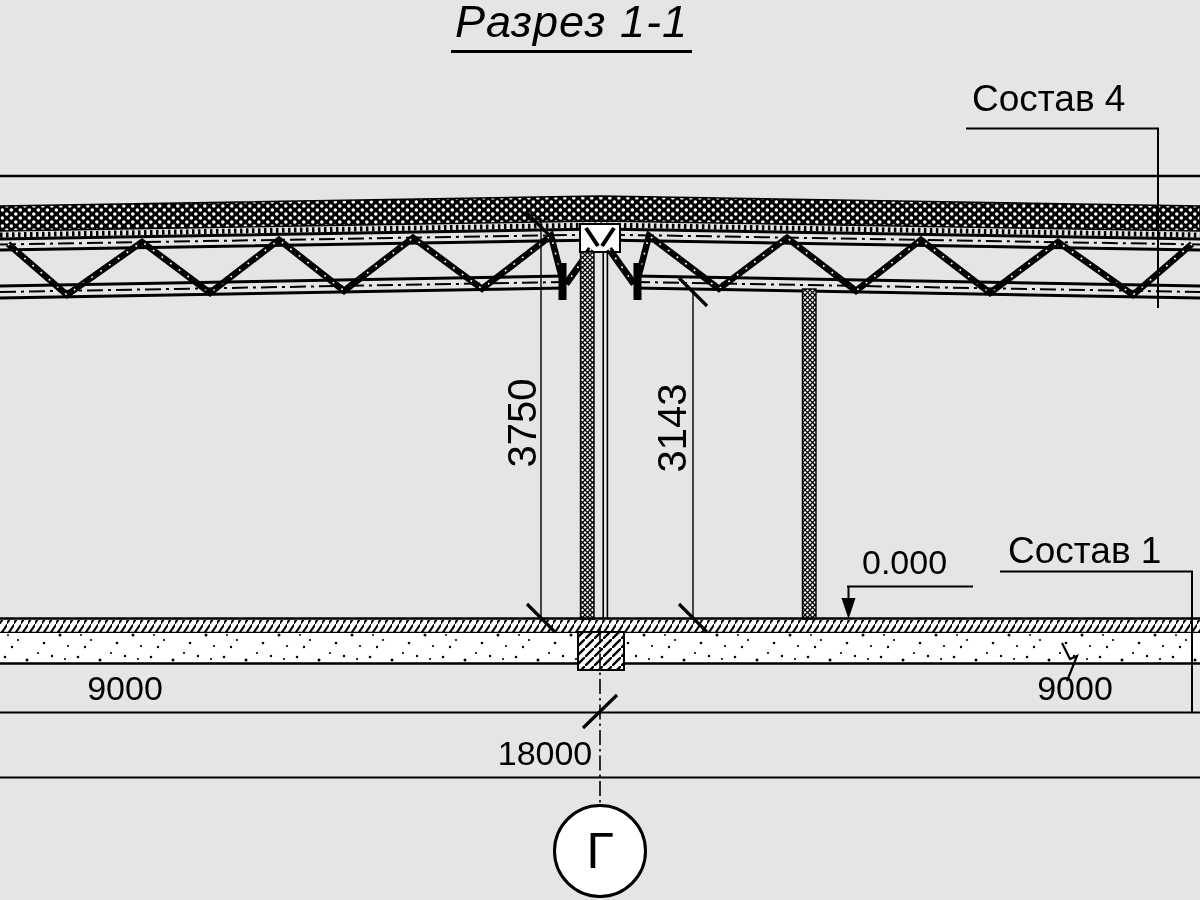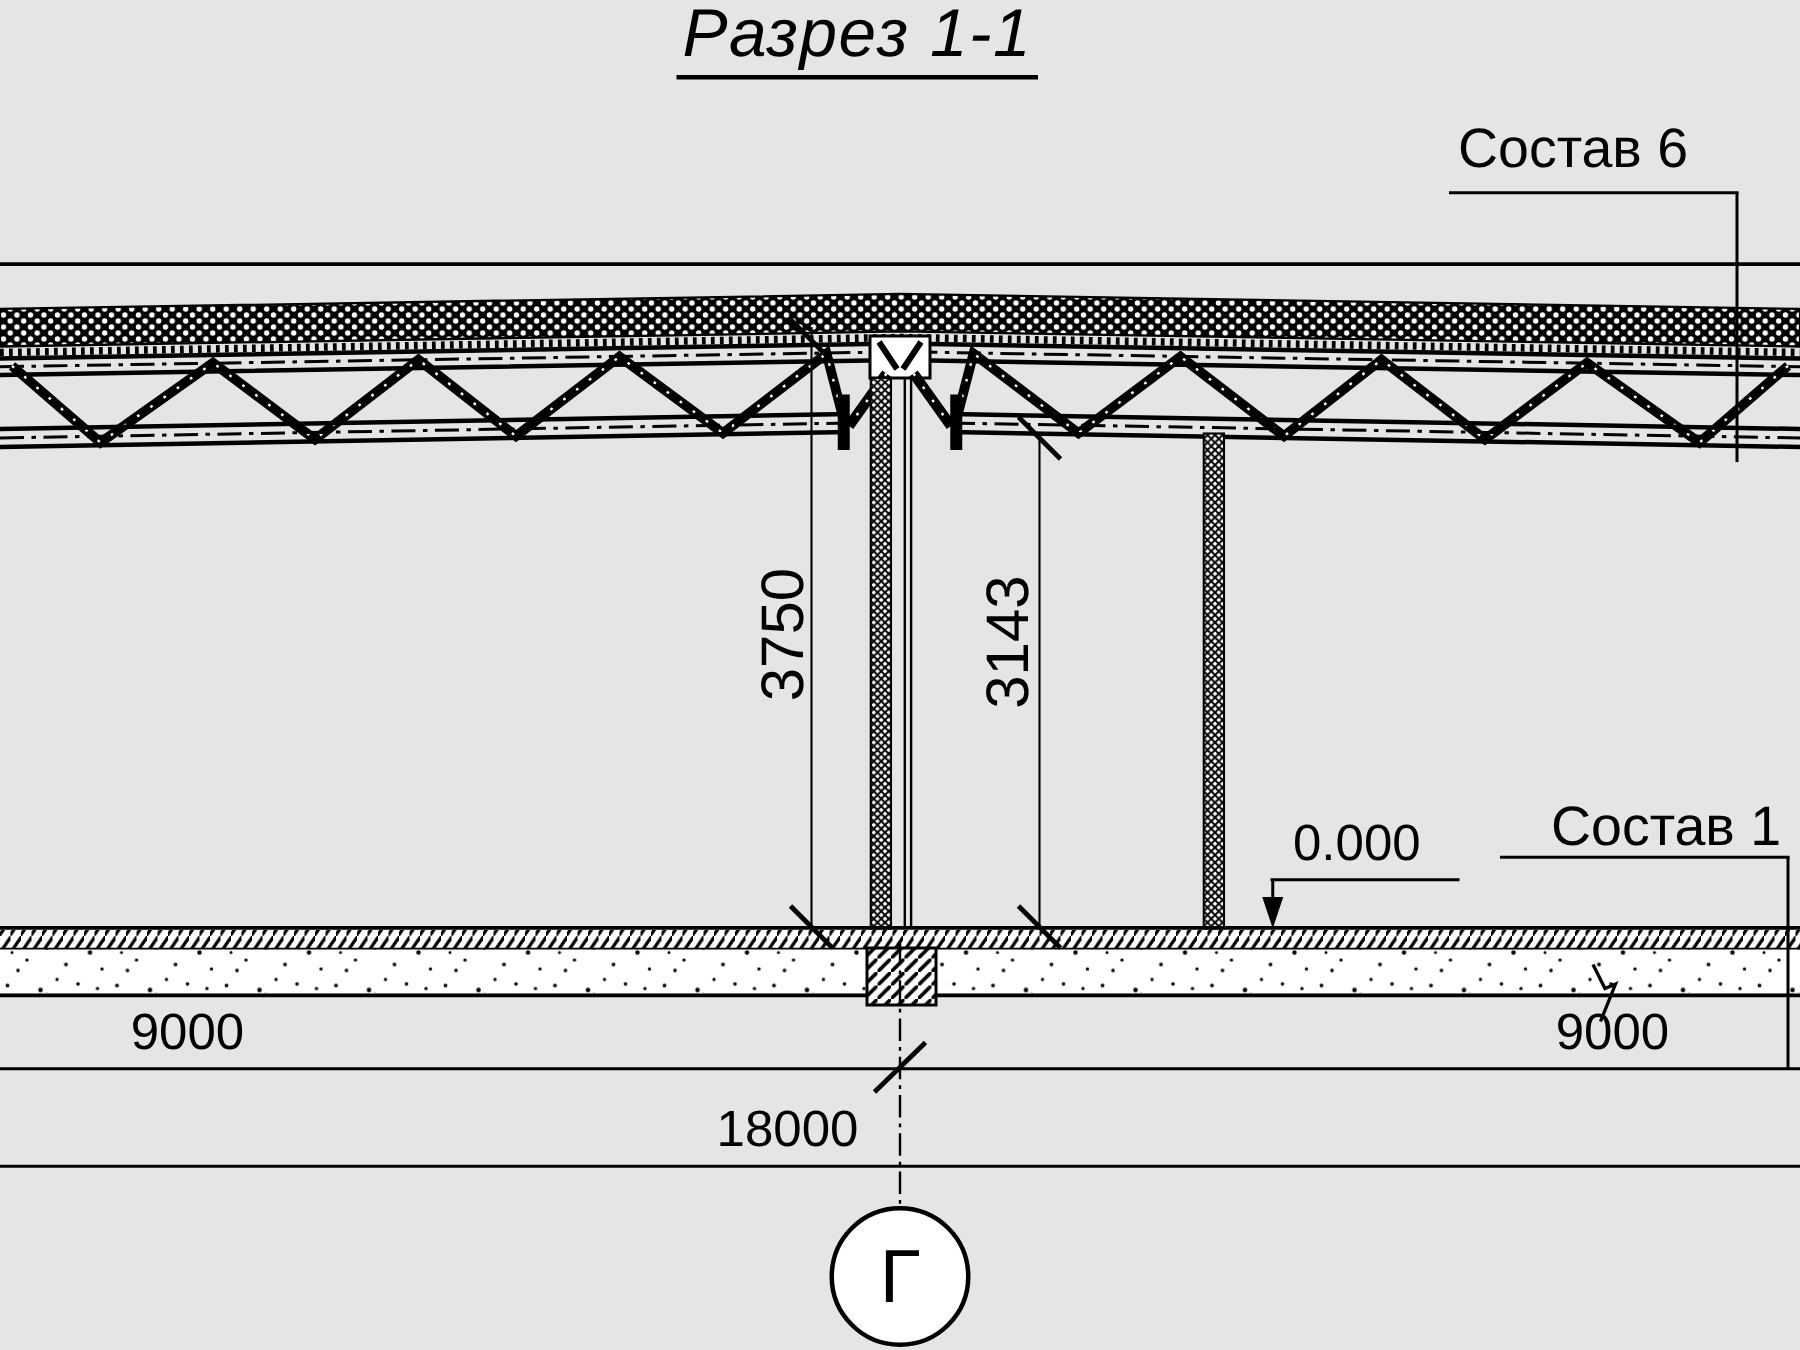--- a/index.html
+++ b/index.html
@@ -8,26 +8,26 @@
     font-family:"Liberation Sans",sans-serif;color:#000;overflow:hidden;
   }
   .canvas svg{position:absolute;left:0;top:0;}
   .lbl{position:absolute;white-space:nowrap;color:#000;}
   .title{
     left:451px;top:-4px;font-size:45px;font-style:italic;font-weight:500;
     padding:0 4px 2px 4px;border-bottom:3.5px solid #000;letter-spacing:1px;
   }
   .callout{font-size:37px;}
   .c2{left:972px;top:78px;}
-  .c1{left:1034px;top:530px;}
+  .c1{left:1008px;top:530px;}
   .elev{left:862px;top:543px;font-size:34px;}
   .dim{font-size:34px;text-align:center;}
   .d9l{left:58px;top:669px;width:134px;}
   .d9r{left:1008px;top:669px;width:134px;}
-  .d18{left:458px;top:734px;width:134px;}
+  .d18{left:478px;top:734px;width:134px;}
   .vdim{
     position:absolute;font-size:40px;text-align:center;width:120px;height:42px;
     line-height:42px;transform:rotate(-90deg);transform-origin:center center;
   }
   .v3750{left:462px;top:402px;}
   .v3143{left:612px;top:407px;}
   .axis-letter{
     left:573px;top:825px;width:54px;height:52px;line-height:52px;
     font-size:50px;text-align:center;
   }
@@ -158,21 +158,21 @@
       <line x1="583" y1="728" x2="617" y2="695" stroke="#000" stroke-width="3.2"></line>
       <line x1="0" y1="777.5" x2="1200" y2="777.5" stroke="#000" stroke-width="2"></line>
 
       <line x1="600" y1="628" x2="600" y2="805" stroke="#000" stroke-width="1.6" stroke-dasharray="15 4 2.5 4"></line>
       <circle cx="600" cy="851" r="45.5" fill="#fff" stroke="#000" stroke-width="3"></circle>
     </g>
   </svg>
 
   <div class="lbl title">Разрез 1-1</div>
 
-  <div class="lbl callout c2">Состав 6</div>
+  <div class="lbl callout c2">Состав 4</div>
   <div class="lbl callout c1">Состав 1</div>
   <div class="lbl elev">0.000</div>
 
   <div class="vdim v3750">3750</div>
   <div class="vdim v3143">3143</div>
 
   <div class="lbl dim d9l">9000</div>
   <div class="lbl dim d9r">9000</div>
   <div class="lbl dim d18">18000</div>
 

